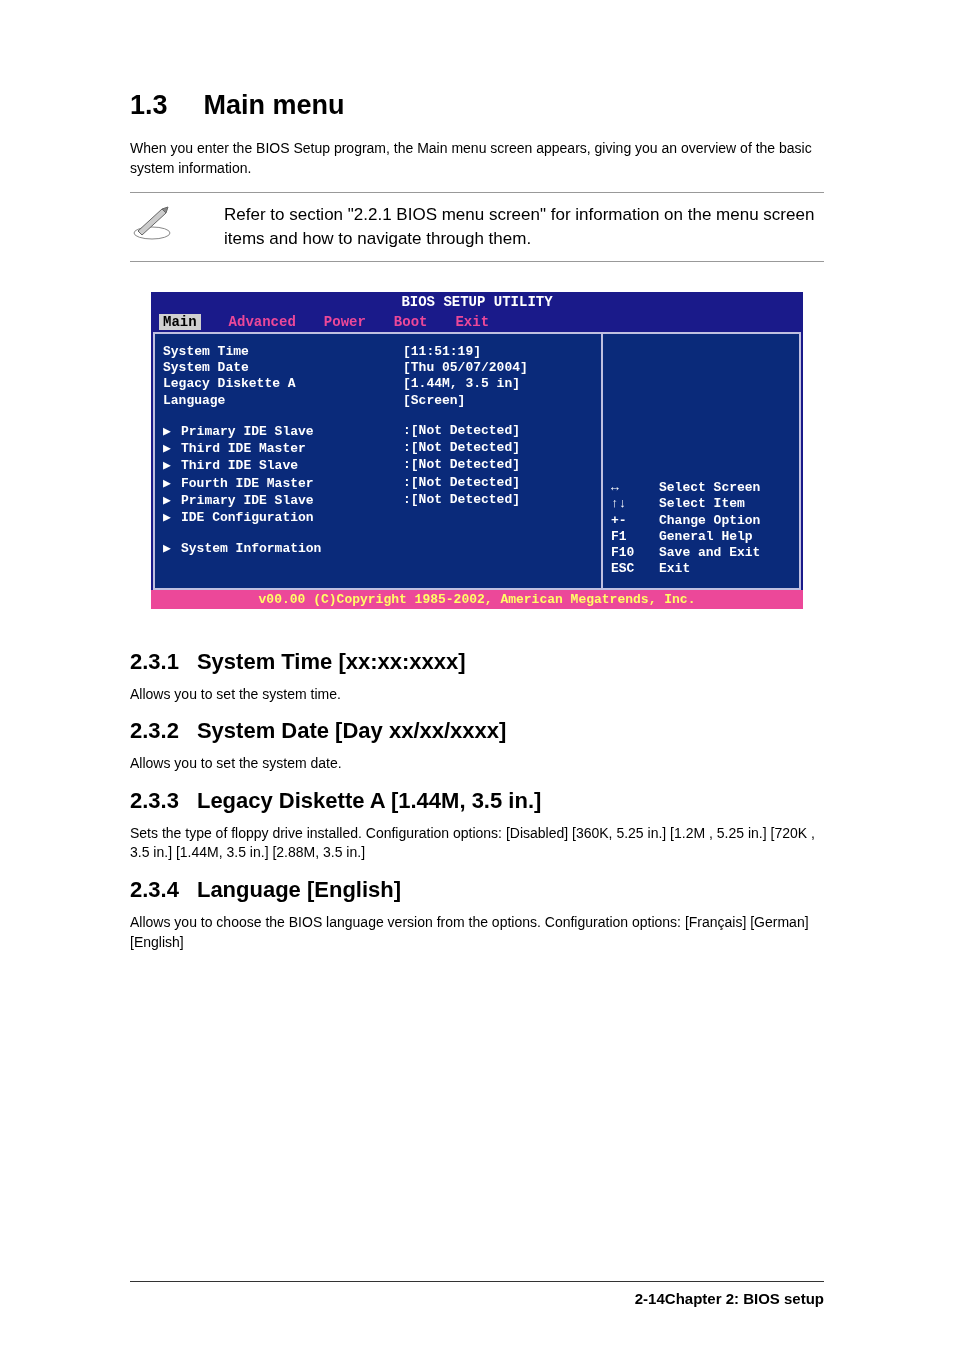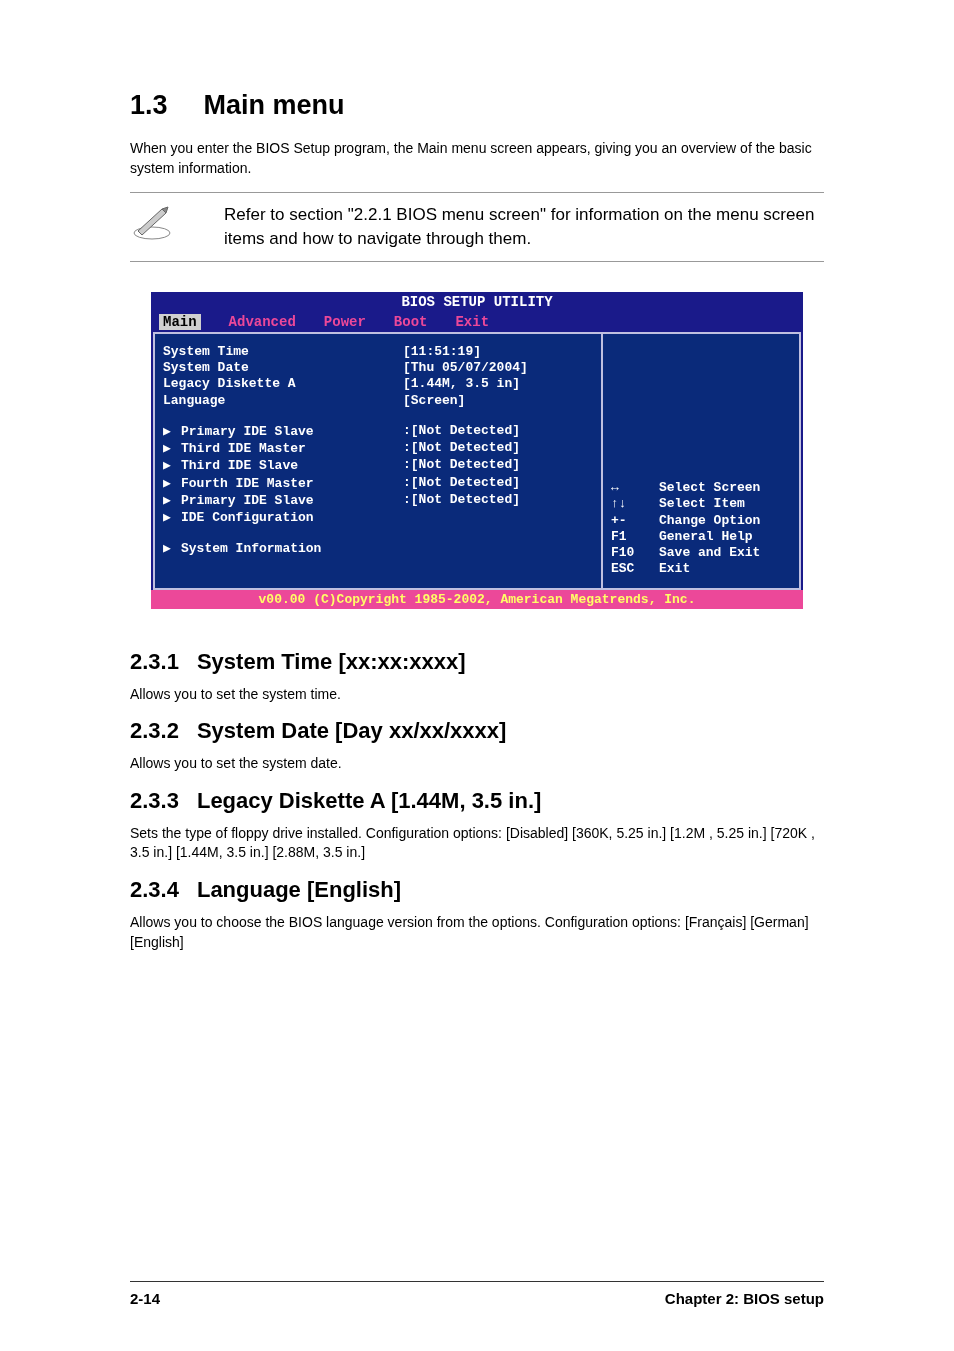--- a/index.html
+++ b/index.html
@@ -159,21 +159,21 @@
     .subsection-num {
       display: inline-block;
       margin-right: 18px;
     }
     .page-footer {
       position: absolute;
       bottom: 44px;
       left: 130px;
       right: 130px;
       display: flex;
-      justify-content: space-between;
+      justify-content: flex-end;
       font-size: 15px;
       font-weight: bold;
       border-top: 1px solid #333;
       padding-top: 8px;
     }
     .arrow-char {
       font-family: monospace;
     }
   </style>
 </head>

